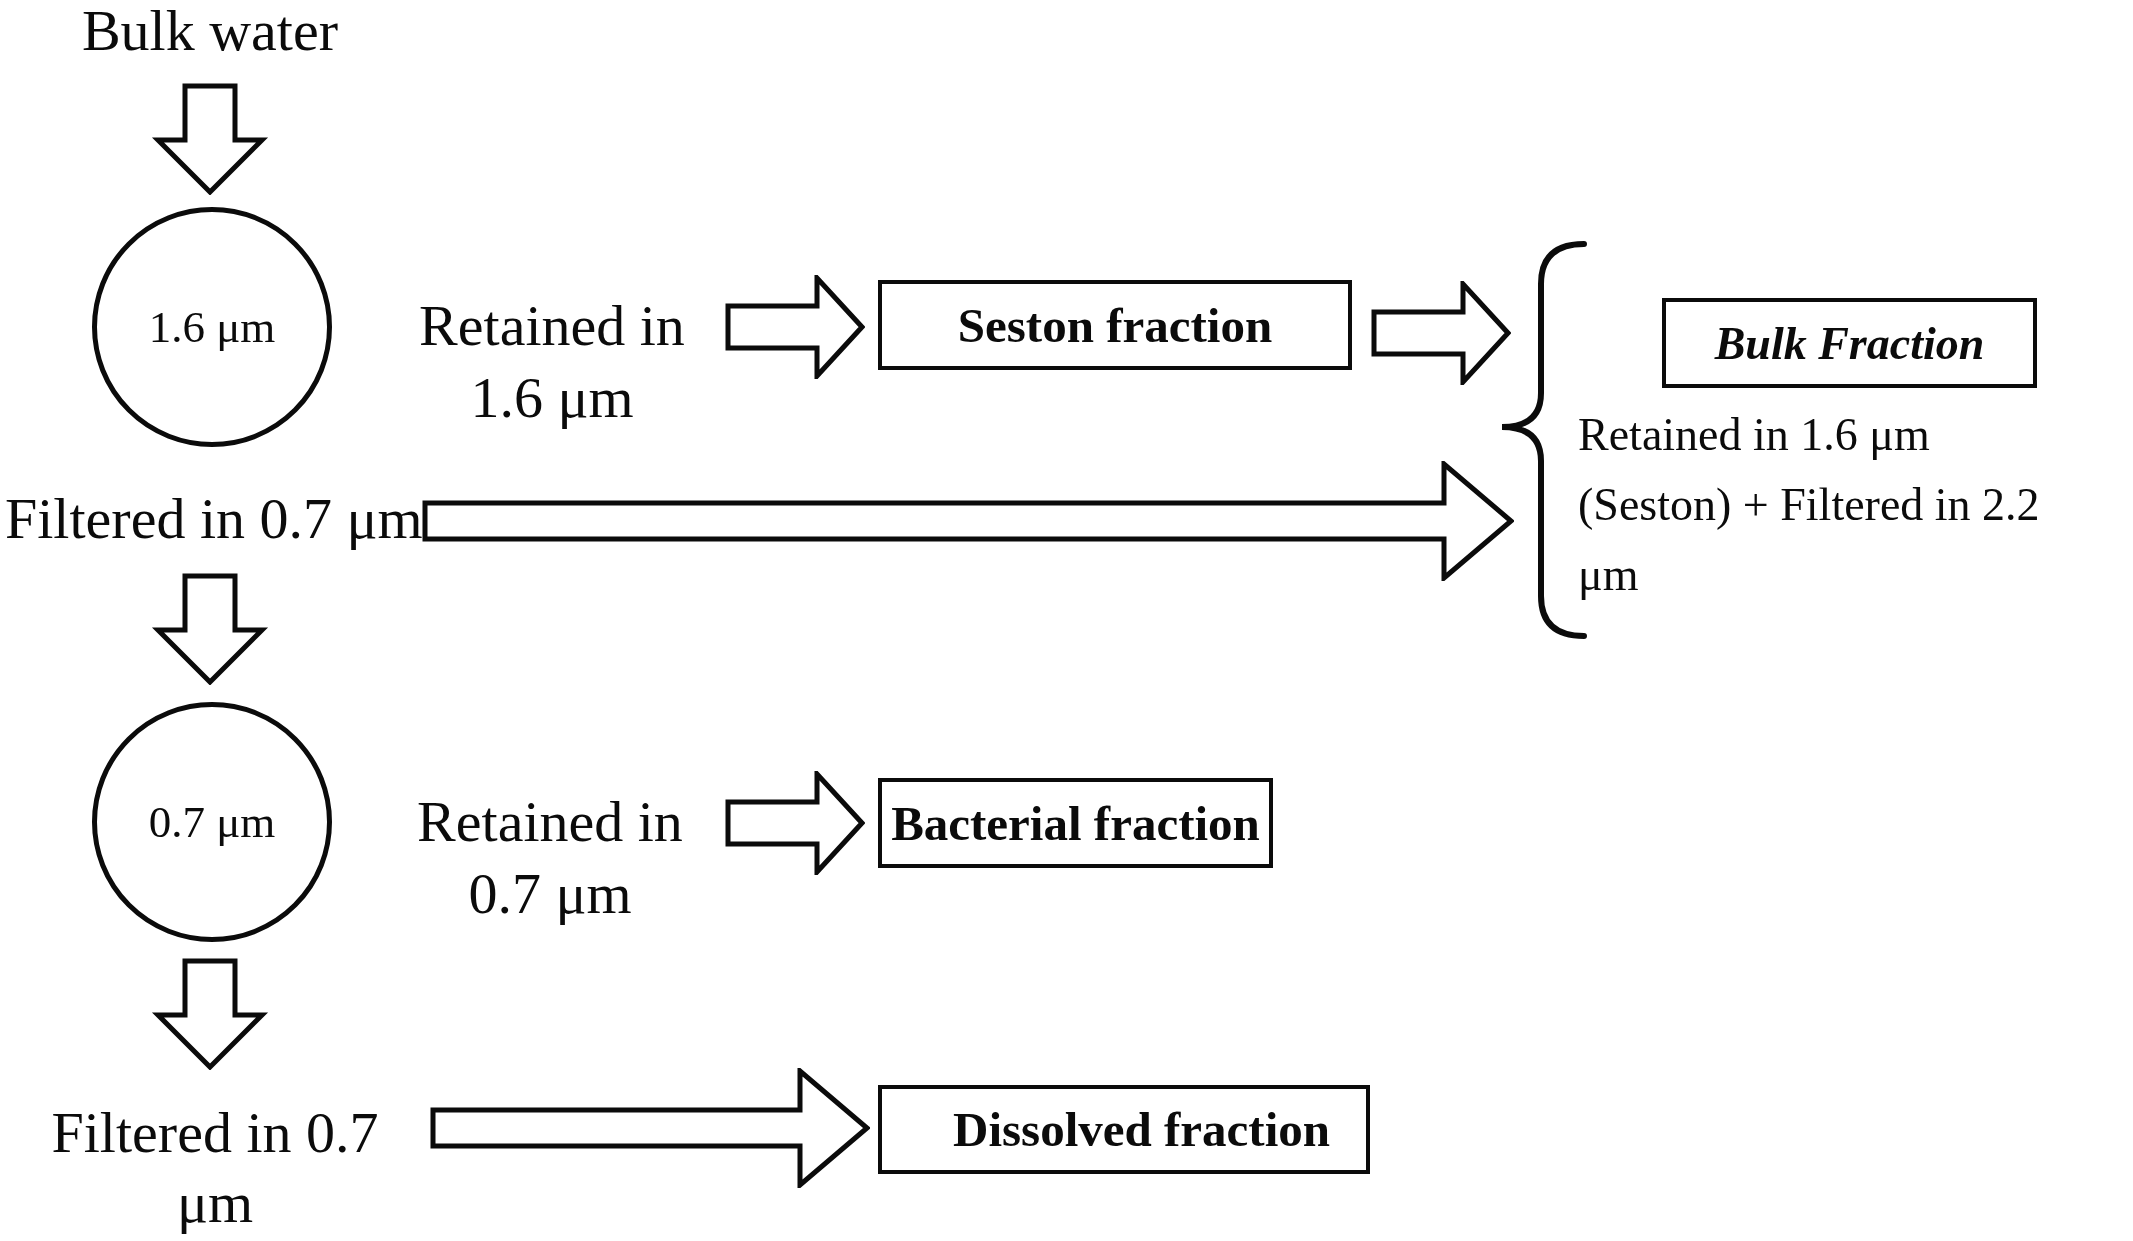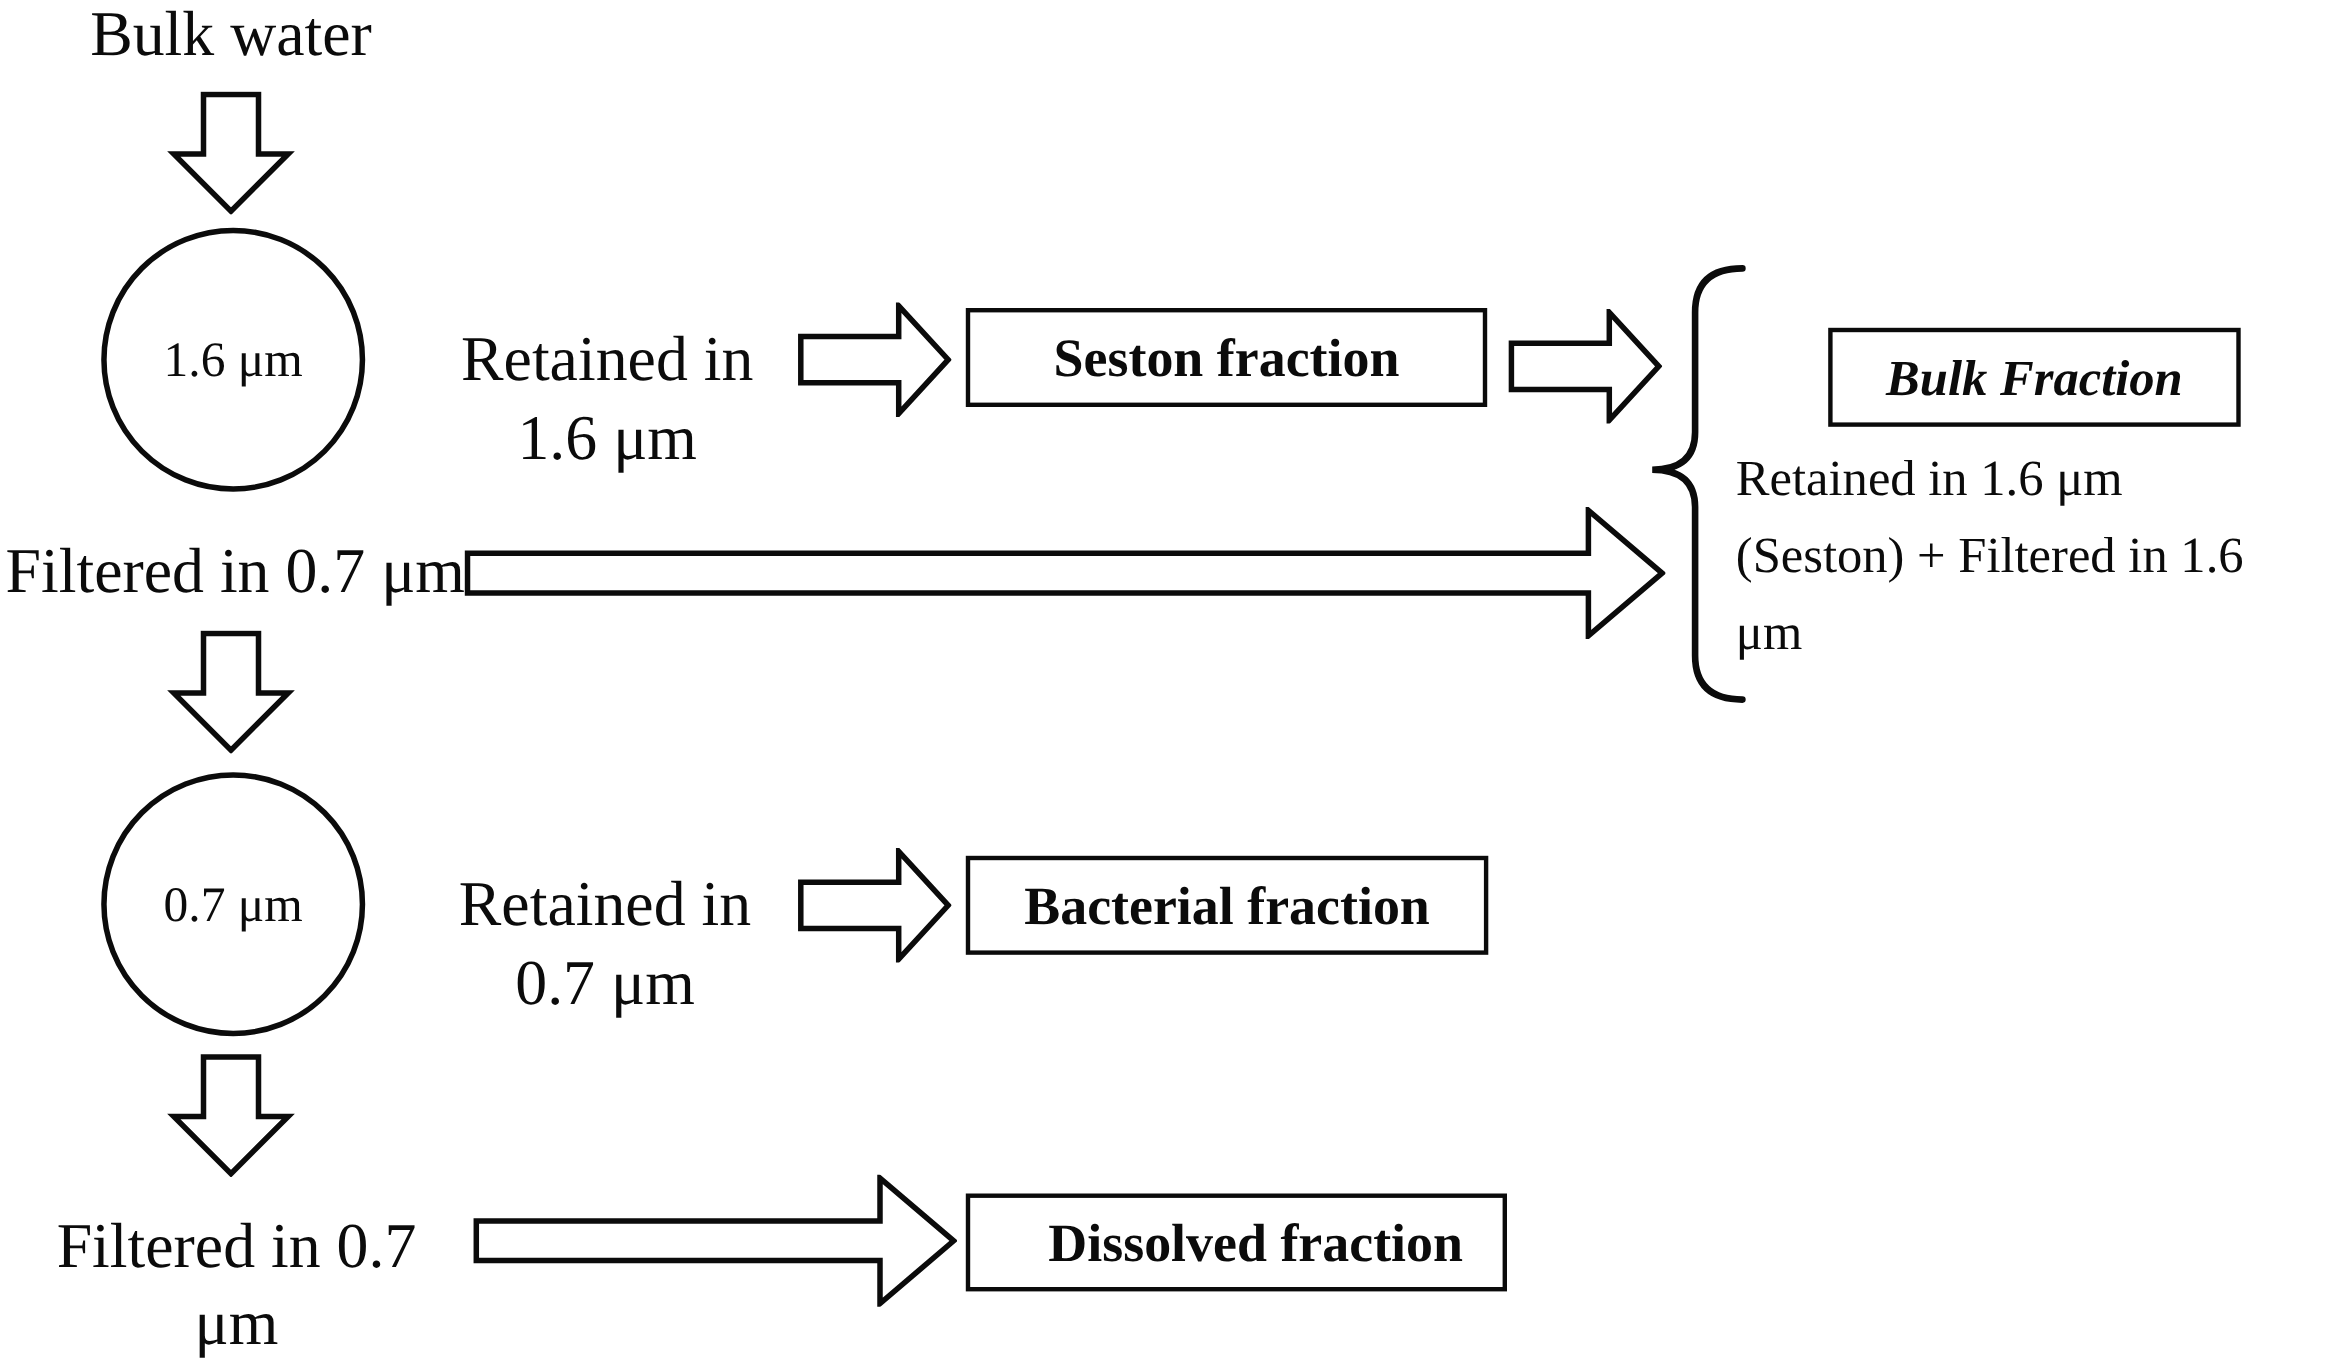--- a/index.html
+++ b/index.html
@@ -89,21 +89,21 @@
       <path class="brace-path" d="M 90,4 Q 47,4 47,44 L 47,153 Q 47,187 8,187 Q 47,187 47,221 L 47,356 Q 47,396 90,396"></path>
     </svg>
   </div>
 
   <div class="abs fraction-box" style="left:1662px;top:298px;width:375px;height:90px;font-size:46px;font-style:italic;">
     <span>Bulk Fraction</span>
   </div>
 
   <div class="abs bulk-desc" style="left:1578px;top:400px;width:555px;">
     <div>Retained in 1.6 μm</div>
-    <div>(Seston) + Filtered in 1.6</div>
+    <div>(Seston) + Filtered in 2.2</div>
     <div>μm</div>
   </div>
 
   <div class="abs label" style="left:5px;top:490px;width:410px;">Filtered in 0.7 μm</div>
 
   <div class="abs" style="left:422px;top:461px;">
     <svg width="1092" height="120" viewBox="0 0 1092 120">
       <polygon class="shape" points="3,42 1022,42 1022,3 1089,60 1022,117 1022,78 3,78"></polygon>
     </svg>
   </div>
@@ -122,21 +122,21 @@
     <span>Retained in</span>
     <span>0.7 μm</span>
   </div>
 
   <div class="abs" style="left:725px;top:771px;">
     <svg width="140" height="104" viewBox="0 0 140 104">
       <polygon class="shape" points="3,31 92,31 92,3 137,52 92,101 92,73 3,73"></polygon>
     </svg>
   </div>
 
-  <div class="abs fraction-box" style="left:878px;top:778px;width:475px;height:90px;">
+  <div class="abs fraction-box" style="left:878px;top:778px;width:395px;height:90px;">
     <span>Bacterial fraction</span>
   </div>
 
   <div class="abs" style="left:148px;top:958px;">
     <svg width="124" height="112" viewBox="0 0 124 112">
       <polygon class="shape" points="37,3 87,3 87,57 114,57 62,109 10,57 37,57"></polygon>
     </svg>
   </div>
 
   <div class="abs label" style="left:15px;top:1098px;width:400px;line-height:70px;">

